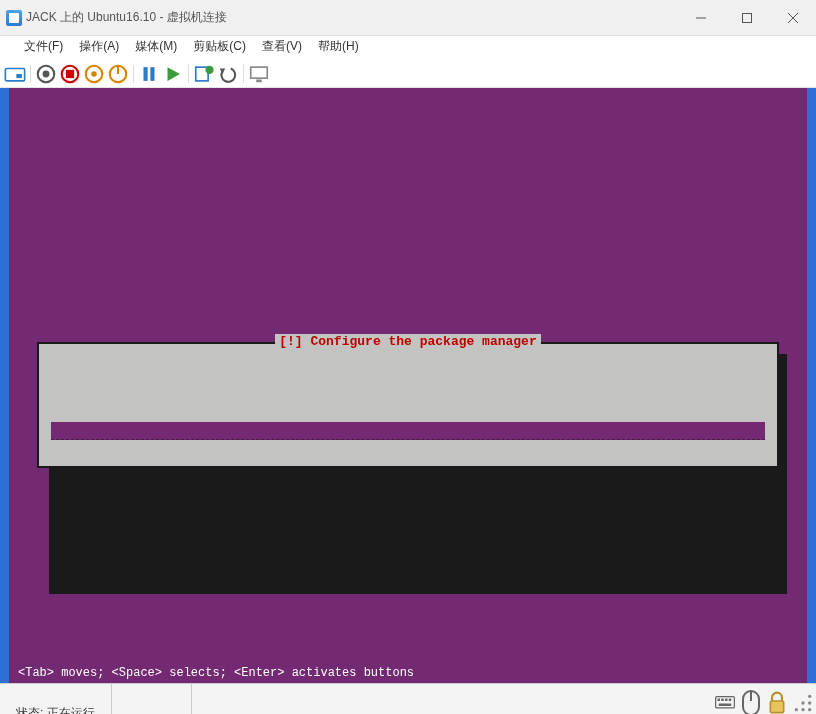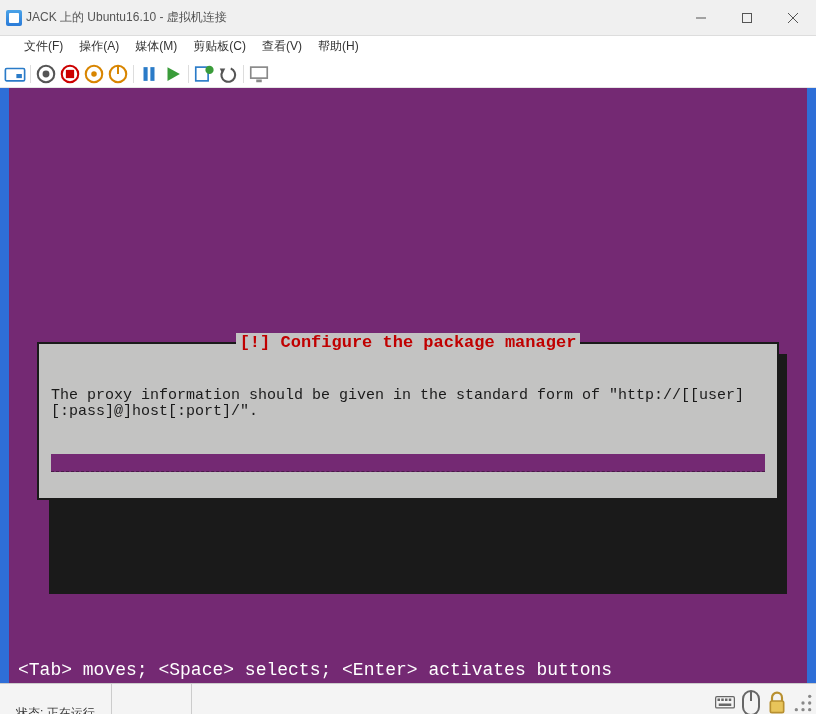--- a/index.html
+++ b/index.html
@@ -20,27 +20,27 @@
 .toolbar .sep { width: 1px; height: 18px; background: #ddd; margin: 0 2px; }
 
 .vm { position: relative; width: 816px; height: 595px; background: #742973; }
 .vm-edge-left, .vm-edge-right { position:absolute; top:0; width:9px; height:100%; background:#2e6ed7; }
 .vm-edge-left { left:0; } .vm-edge-right { right:0; }
 .vm-inner { position:absolute; left:9px; top:0; width:798px; height:100%; background:#742973; }
 
 .dlg-shadow { position:absolute; left:40px; top:266px; width:738px; height:240px; background:#1a1a1a; }
 .dlg { position:absolute; left:28px; top:254px; width:742px; background:#c3c3c2; border:2px solid #1a1a1a; padding:14px 12px 6px; font-family: "Courier New", monospace; font-size: 15px; line-height: 1.06; color:#1a1a1a; }
 .legend { position:absolute; left:0; right:0; top:-10px; text-align:center; }
-.legend span { background:#c3c3c2; padding:0 4px; color:#c00000; font-weight:bold; font-size:17px; font-family:"Courier New",monospace; }
+.legend span { background:#c3c3c2; padding:0 4px; color:#c00000; font-weight:bold; font-size:13px; font-family:"Courier New",monospace; }
 .dlg p { white-space: pre-wrap; margin-bottom: 0; }
 .input-strip { height: 18px; background: #742973; border-bottom: 1px dashed #4a1a49; margin: 4px 0 14px; }
 .nav { display: flex; justify-content: space-between; padding: 0 18px 8px; }
 .nav span { font-family:"Courier New",monospace; font-size:15px; color:#1a1a1a; }
 
-.footer-hint { position:absolute; left:9px; bottom:3px; font-family:"Courier New",monospace; font-size:18px; color:#fff; }
+.footer-hint { position:absolute; left:9px; bottom:3px; font-family:"Courier New",monospace; font-size:12px; color:#fff; }
 
 .statusbar { height: 39px; background: #f4f4f4; display: flex; align-items: center; border-top: 1px solid #ccc; font-size: 12px; color:#333; }
 .statusbar .cell { padding: 0 16px; height: 100%; display:flex; align-items:flex-end; border-right: 1px solid #ccc; }
 .statusbar .spacer { flex: 1; }
 .statusbar .sicon { width: 20px; height: 20px; margin: 0 3px; display:flex; align-items:center; justify-content:center; }
 </style>
 </head>
 <body>
 
 <div class="titlebar">
@@ -143,21 +143,20 @@
   <div class="vm-edge-left"></div>
   <div class="vm-edge-right"></div>
   <div class="vm-inner">
     <div class="dlg-shadow"></div>
     <div class="dlg">
       <div class="legend">
         <span>[!] Configure the package manager</span>
       </div>
       <div style="height:14px"></div>
       <div style="height:16px"></div>
-      <p>The proxy information should be given in the standard form of "http://[[user][:pass]@]host[:port]/".</p>
       <div style="height:16px"></div>
       <div style="height:14px"></div>
       <div class="input-strip" title=""></div>
       <div style="height:6px"></div>
     </div>
     <div class="footer-hint">&lt;Tab&gt; moves; &lt;Space&gt; selects; &lt;Enter&gt; activates buttons</div>
   </div>
 </div>
 
 <div class="statusbar">

